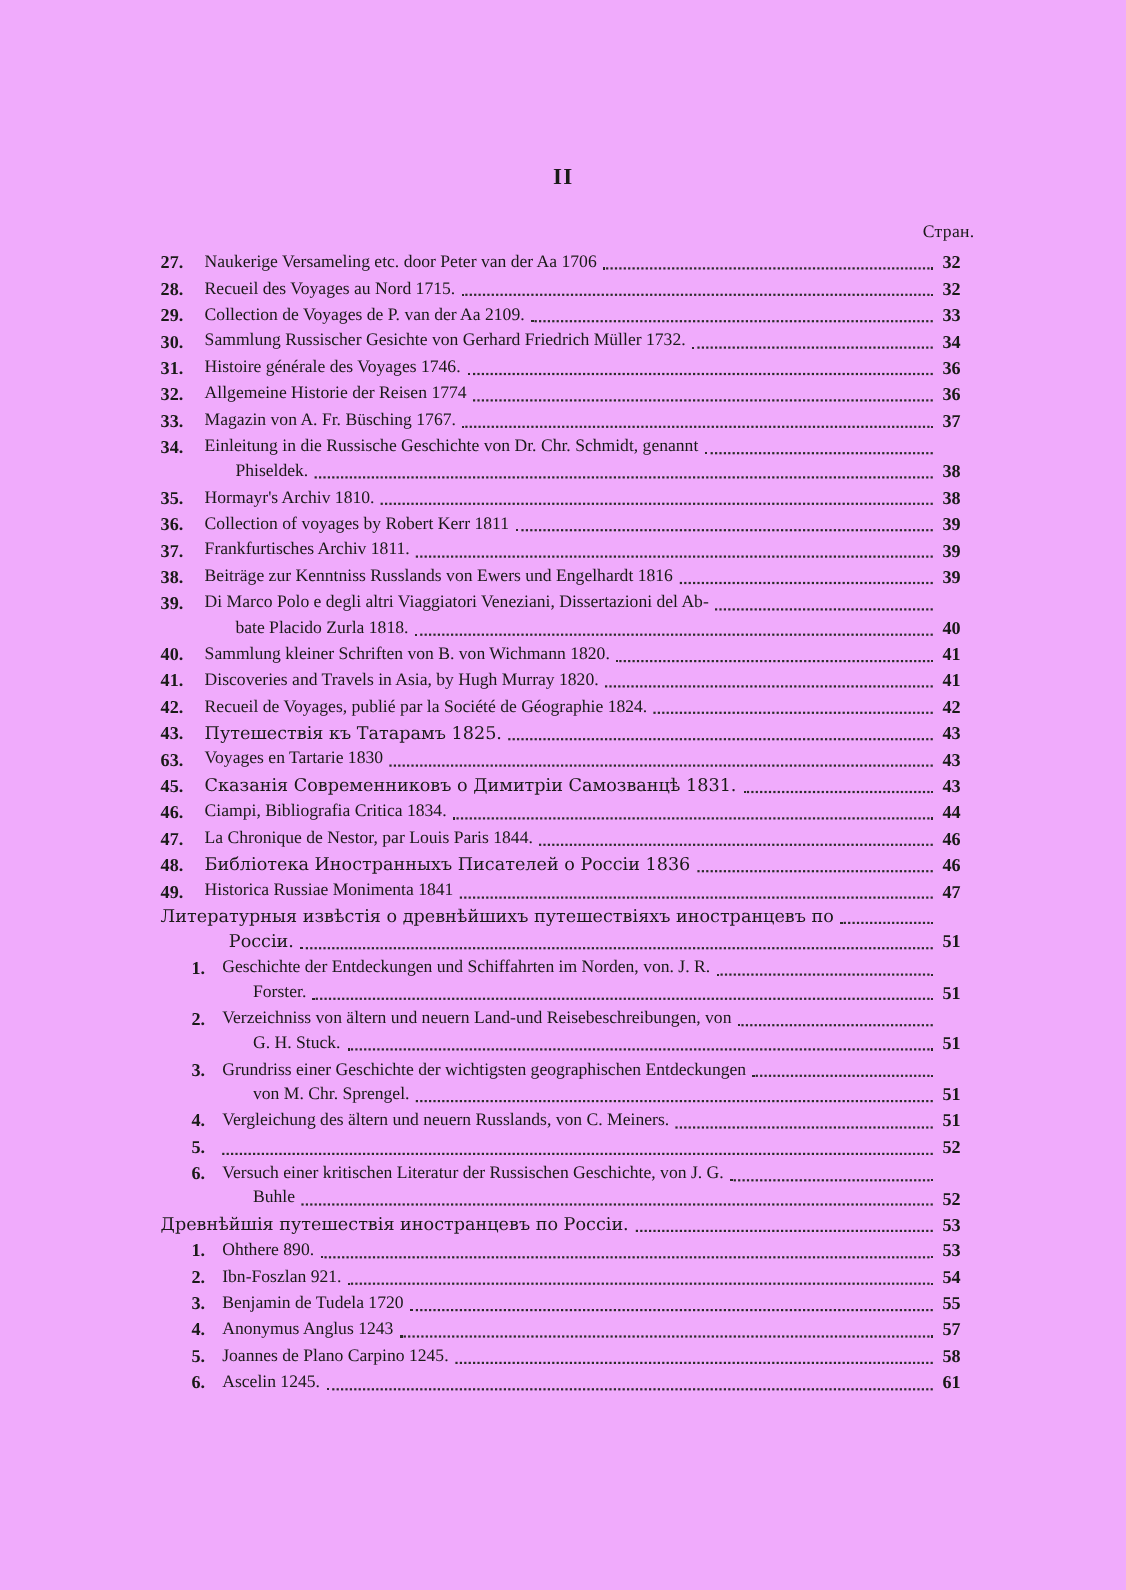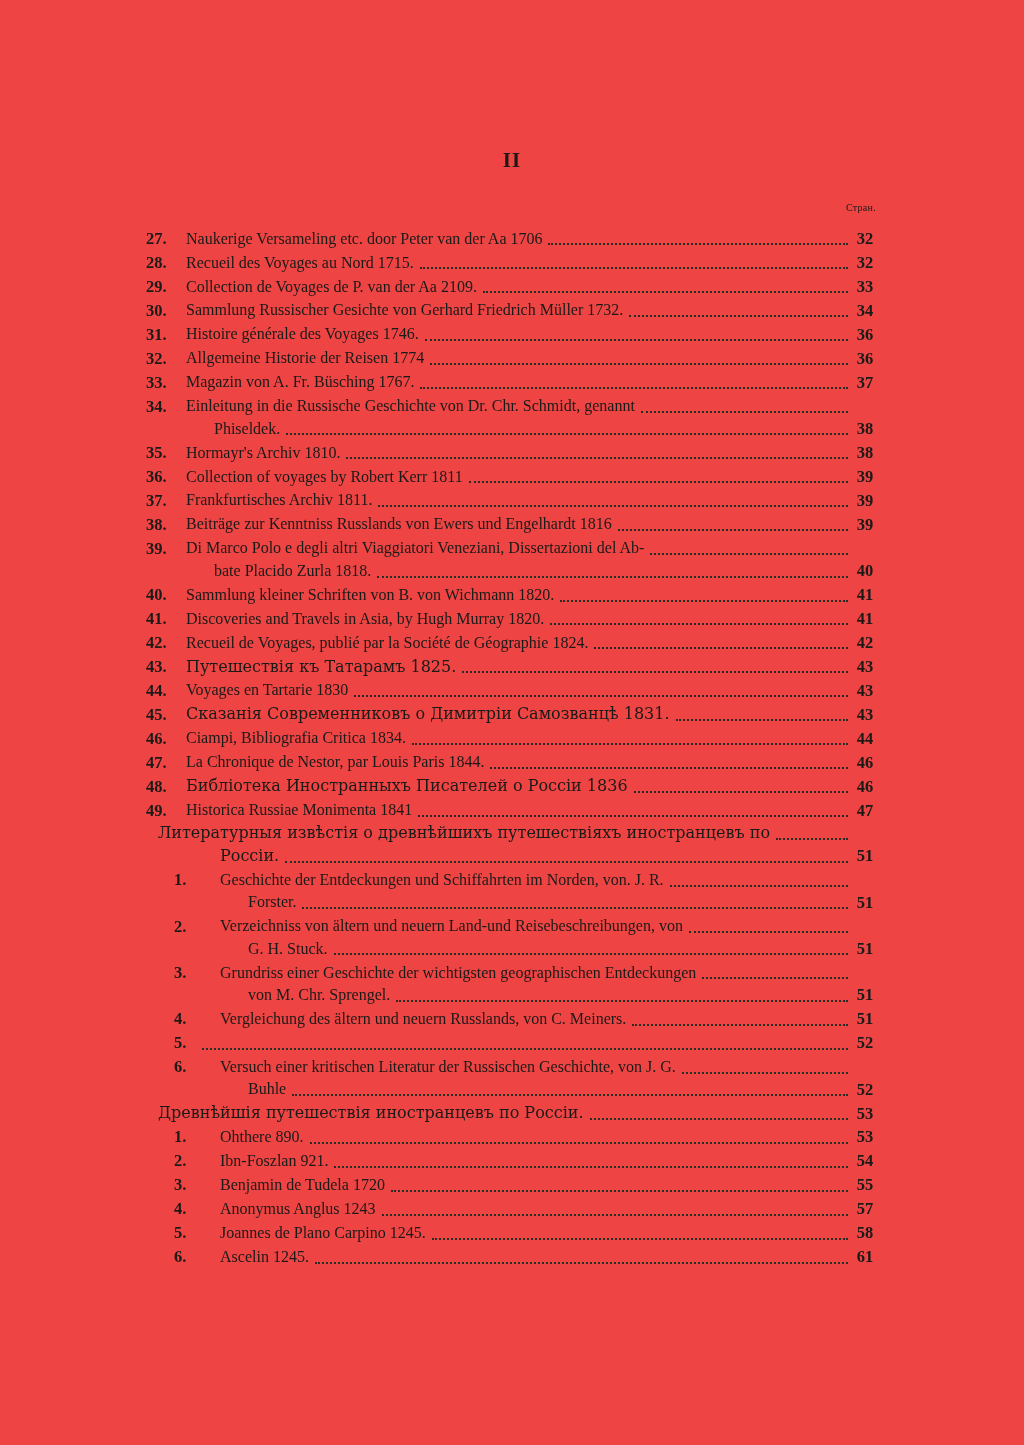--- a/index.html
+++ b/index.html
@@ -12,37 +12,37 @@
     height: 1445px;
     font-family: "Liberation Serif", serif;
     color: #1a1a18;
     position: relative;
   }
   .page {
     position: absolute;
     left: 0; top: 0;
     width: 1024px;
     height: 1445px;
-    background: #ef4444;
+    background: #f0abfc;
   }
   .page-number {
     position: absolute;
     top: 148px;
     left: 0;
     width: 1024px;
     text-align: center;
     font-size: 21px;
     font-weight: bold;
     letter-spacing: 1px;
   }
   .col-head {
     position: absolute;
     top: 202px;
-    right: 148px;
-    font-size: 10px;
+    right: 138px;
+    font-size: 16px;
     letter-spacing: .3px;
   }
   .toc {
     position: absolute;
     top: 228px;
     left: 146px;
     width: 732px;
   }
   .entry {
     position: relative;
@@ -86,22 +86,22 @@
     align-items: flex-end;
     width: 100%;
     margin-top: 1px;
   }
   .cont .ind { flex: 0 0 auto; white-space: pre; font-size: 16.5px; }
   
   .lvl-main .num { width: 34px; }
   .lvl-main .title { margin-left: 6px; }
   .sec-head .title { font-size: 16px; }
   .sub .num { width: 22px; margin-left: 28px; }
-  .sub .title { margin-left: 24px; }
-  .nonum .title { margin-left: 12px; }
+  .sub .title { margin-left: 6px; }
+  .nonum .title { margin-left: 0px; }
   .cyr { font-family: "DejaVu Serif", serif; }
 </style>
 </head>
 <body>
 
 <div class="page">
 
   <div class="page-number">II</div>
 
   <div class="col-head">Стран.</div>
@@ -250,21 +250,21 @@
       <div class="entry lvl-main ">
         <div class="row">
           <span class="num">43.</span>
           <span class="title cyr">Путешествія къ Татарамъ 1825.</span>
           <span class="leader"></span>
           <span class="pageno">43</span>
         </div>
       </div>
       <div class="entry lvl-main ">
         <div class="row">
-          <span class="num">44.</span>
+          <span class="num">63.</span>
           <span class="title">Voyages en Tartarie 1830</span>
           <span class="leader"></span>
           <span class="pageno">43</span>
         </div>
       </div>
       <div class="entry lvl-main ">
         <div class="row">
           <span class="num">45.</span>
           <span class="title cyr">Сказанія Современниковъ о Димитріи Самозванцѣ 1831.</span>
           <span class="leader"></span>

